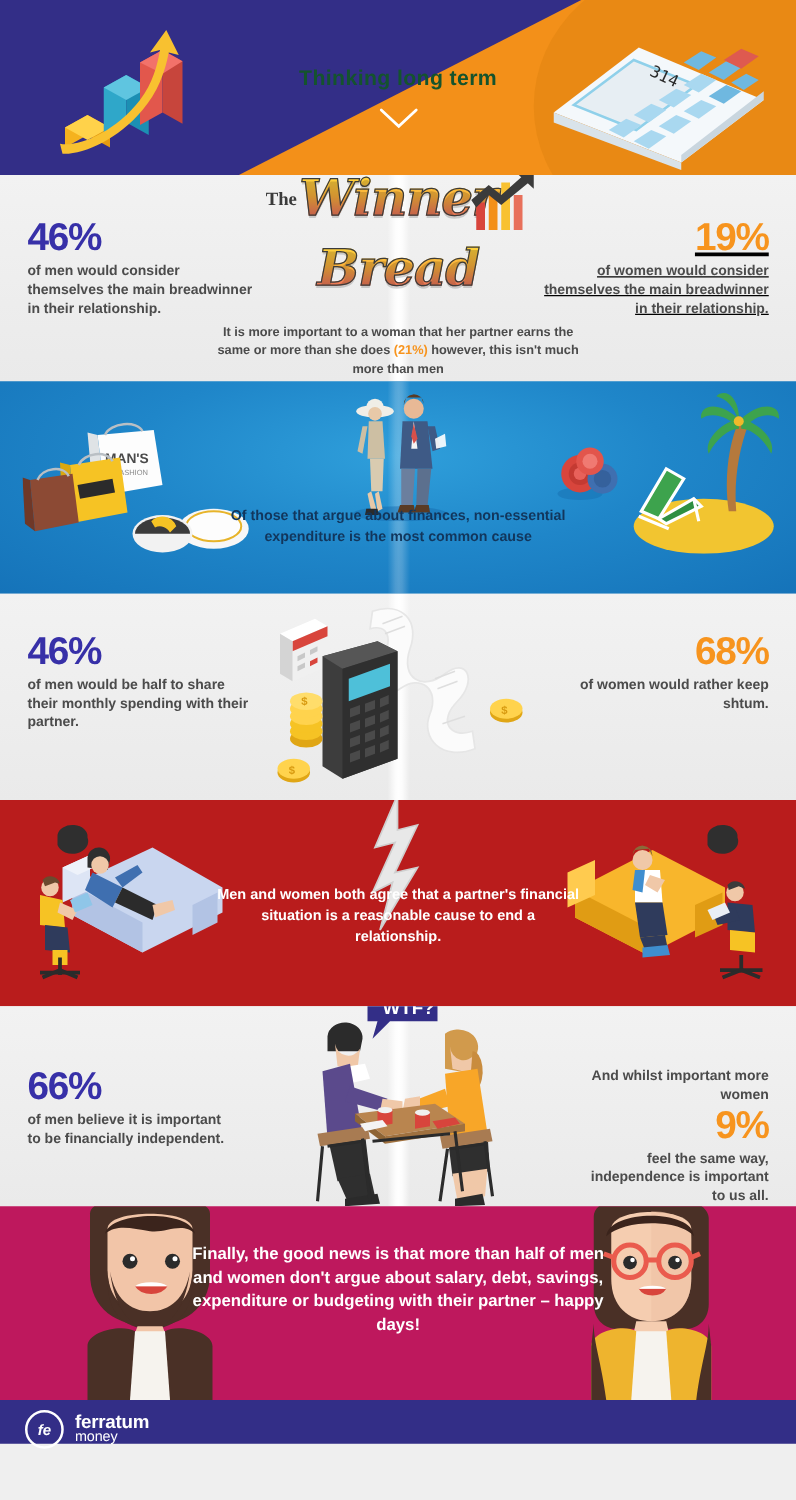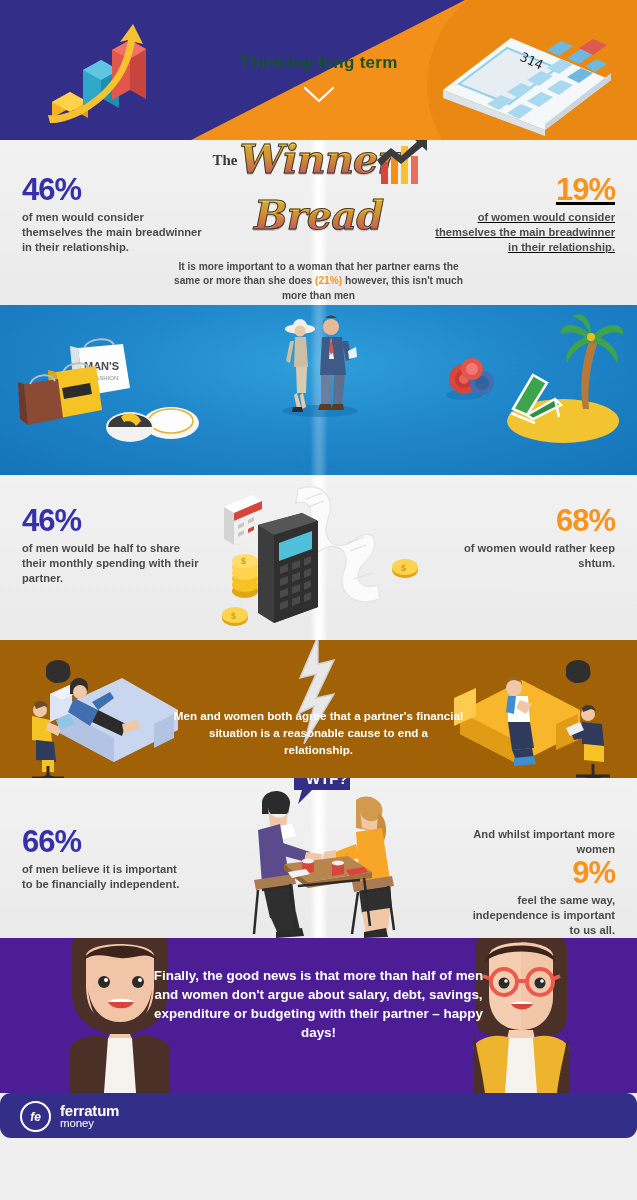--- a/index.html
+++ b/index.html
@@ -57,32 +57,32 @@
   .hl-orange{color:#f7941e;}
 
   
   #sec-blue{height:170px;background:radial-gradient(ellipse at 50% 35%,#2f9fdb 0%,#1f86c9 48%,#1573b9 100%);}
   #sec-blue .center-cap{color:#12365c;top:100px;width:320px;}
 
   
   #sec-calc{height:165px;}
 
   
-  #sec-red{height:138px;background:#a16207;}
+  #sec-red{height:165px;background:#b91c1c;}
   #sec-red .center-cap{color:#ffffff;top:68px;width:290px;font-size:11.6px;}
 
   
   #sec-coffee{height:160px;}
 
   
-  #sec-teal{height:155px;background:#4c1d95;}
+  #sec-teal{height:155px;background:#be185d;}
   #sec-teal .center-cap{color:#ffffff;top:28px;width:330px;font-size:13.4px;line-height:1.42;font-weight:bold;}
 
   
-  .footer{position:relative;width:637px;height:45px;background:#332e87;border-radius:11px;}
+  .footer{position:relative;width:637px;height:35px;background:#332e87;}
   .logo{position:absolute;left:20px;top:8px;display:flex;align-items:center;gap:9px;}
   .logo-mark{width:27px;height:27px;border-radius:50%;border:2.2px solid #ffffff;color:#ffffff;
     display:flex;align-items:center;justify-content:center;font-size:12px;font-style:italic;font-weight:bold;}
   .logo-text{color:#ffffff;line-height:1.02;}
   .logo-t1{font-size:15px;font-weight:bold;letter-spacing:-.2px;}
   .logo-t2{font-size:11.5px;font-weight:normal;letter-spacing:-.1px;}
 
   
   .illo{position:absolute;}
 </style>
@@ -253,20 +253,21 @@
         <path d="M92 18 C 90 2, 80 -2, 74 4 C 82 6, 88 12, 92 24 Z"></path>
       </g>
       <circle cx="92" cy="24" r="4" fill="#f0b92a"></circle>
       <g>
         <path d="M14 96 L34 62 L48 70 L28 102 Z" fill="#3da34d" stroke="#ffffff" stroke-width="2.5"></path>
         <path d="M28 102 L56 86 L62 92 L34 106 Z" fill="#2f8f42" stroke="#ffffff" stroke-width="2.5"></path>
         <path d="M12 100 L36 110 M56 86 L60 104" stroke="#ffffff" stroke-width="2.5" fill="none"></path>
       </g>
     </svg>
 
+    <div class="center-cap">Of those that argue about finances, non-essential expenditure is the most common cause</div>
   </div>
 
   <div class="sec bg-light" id="sec-calc">
     <div class="seam"></div>
 
     <div class="stat left" style="top:30px;">
       <div class="pct blue">46%</div>
       <p>of men would be half to share their monthly spending with their partner.</p>
     </div>
 

